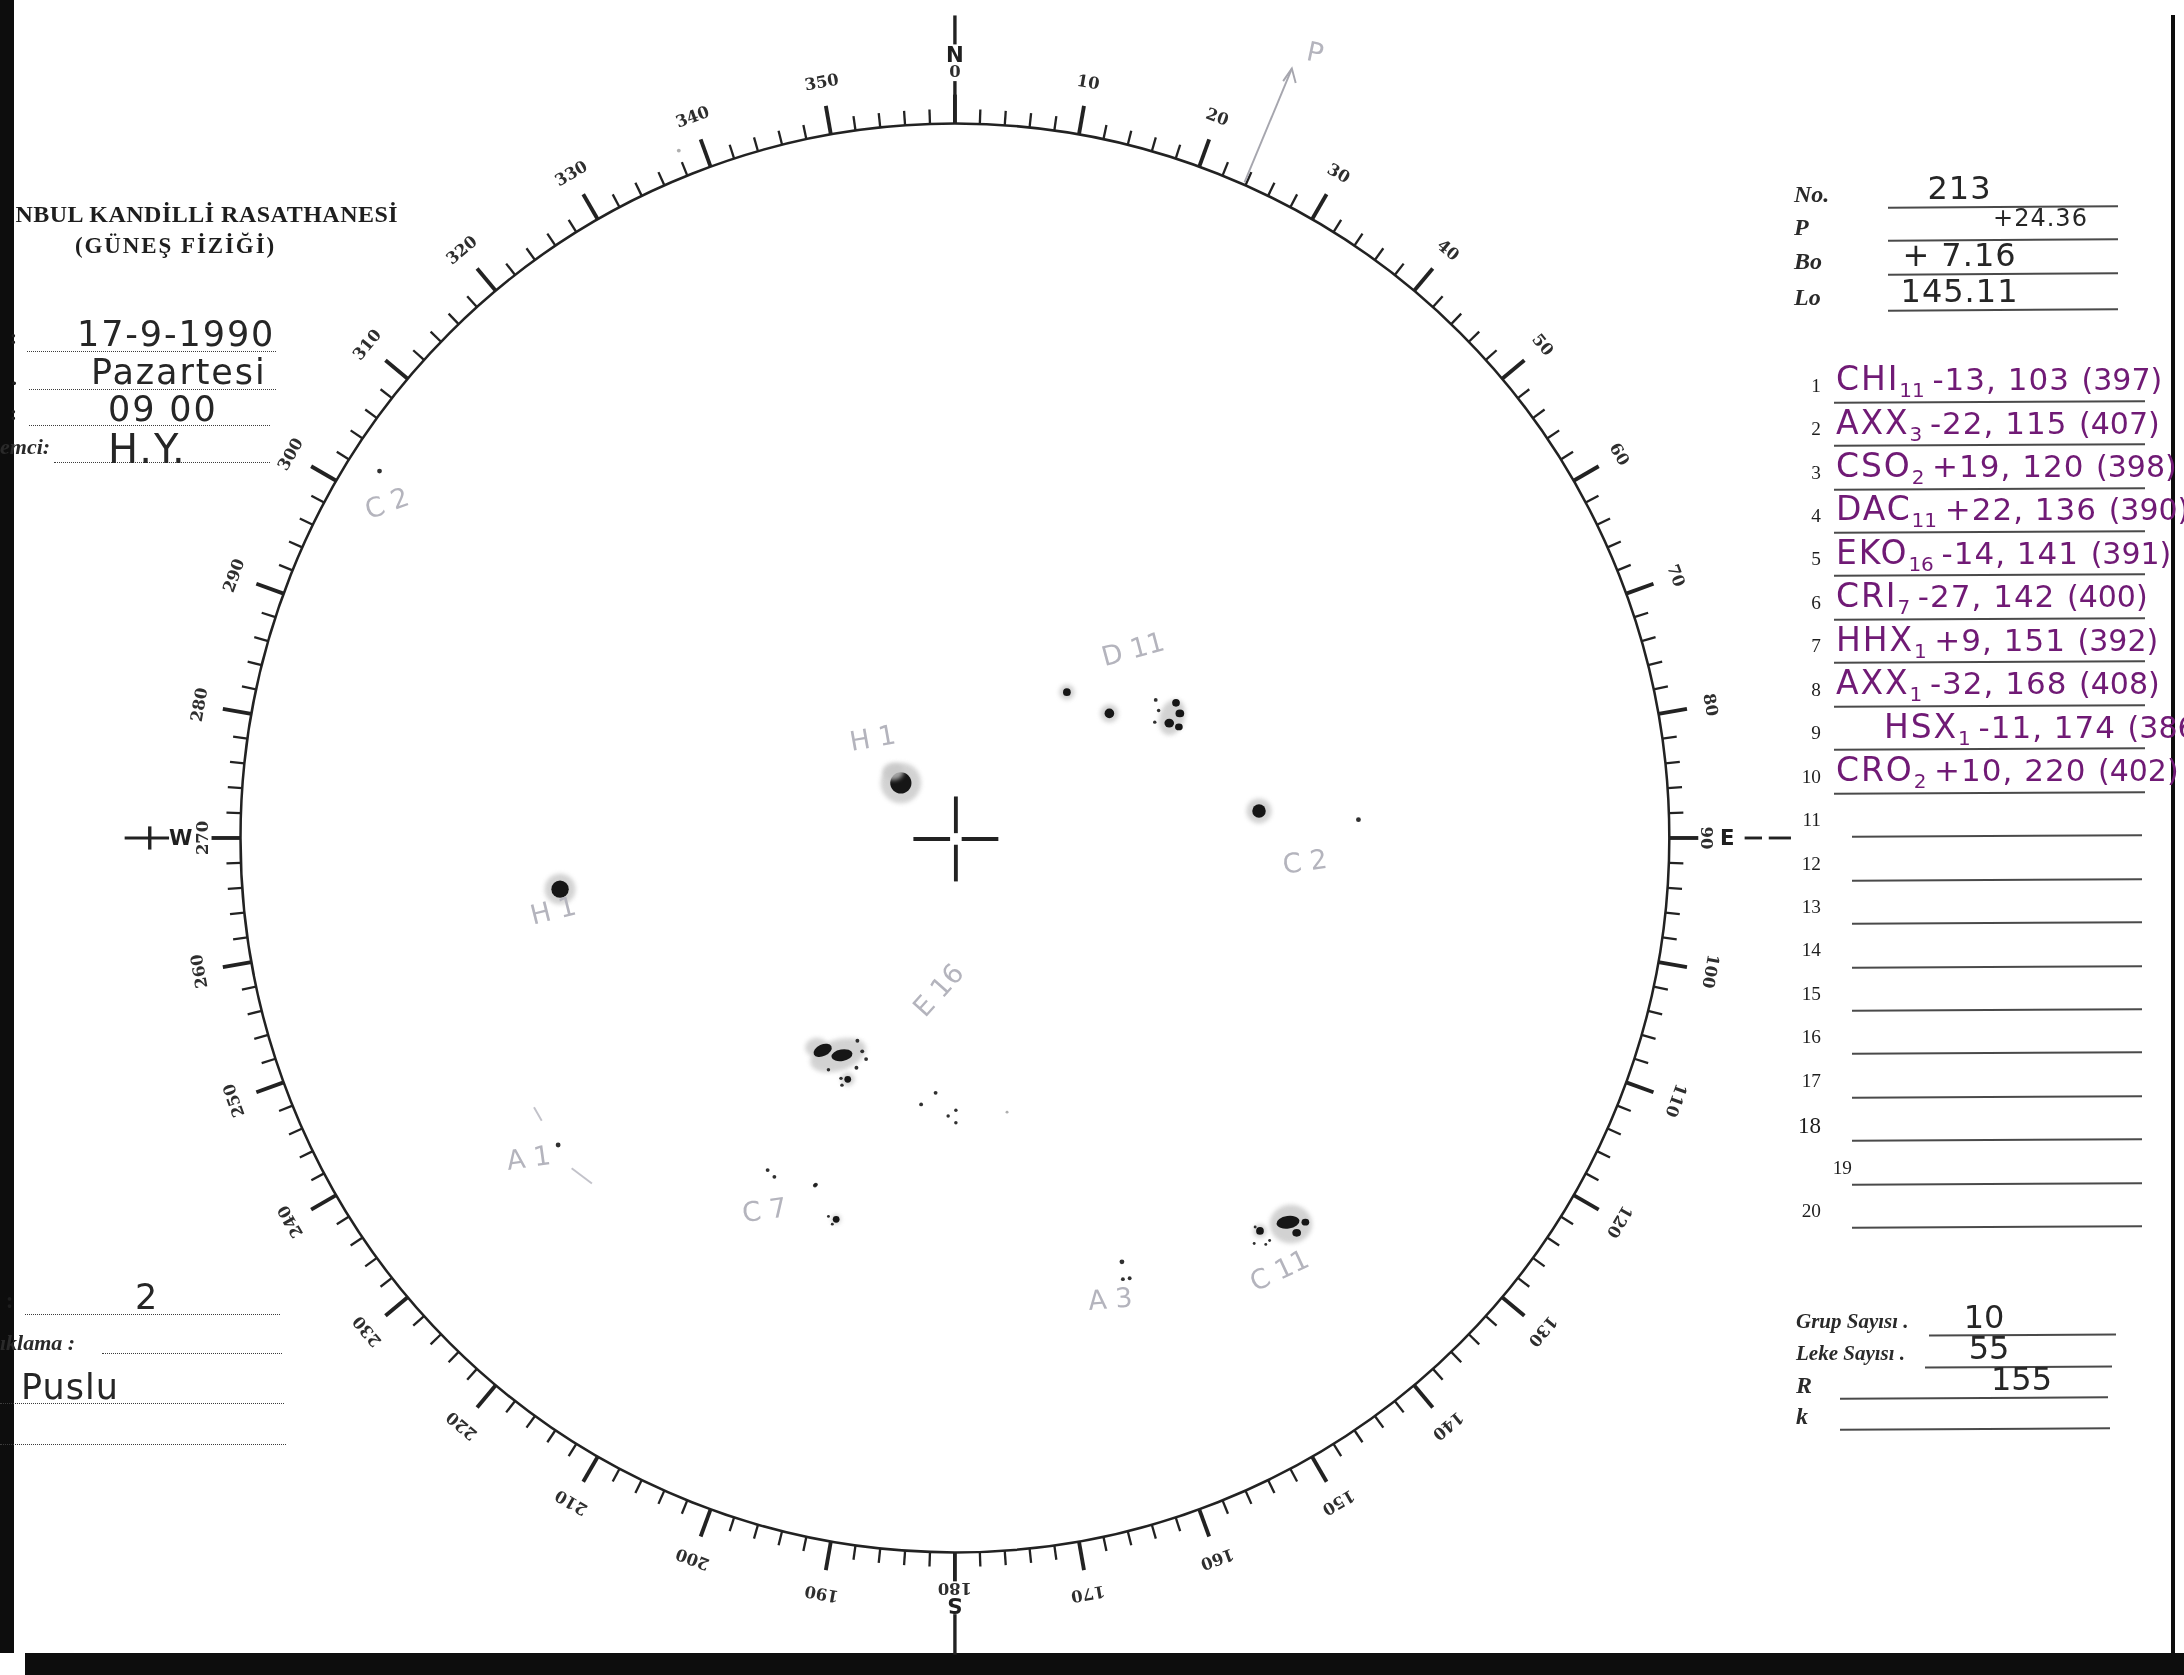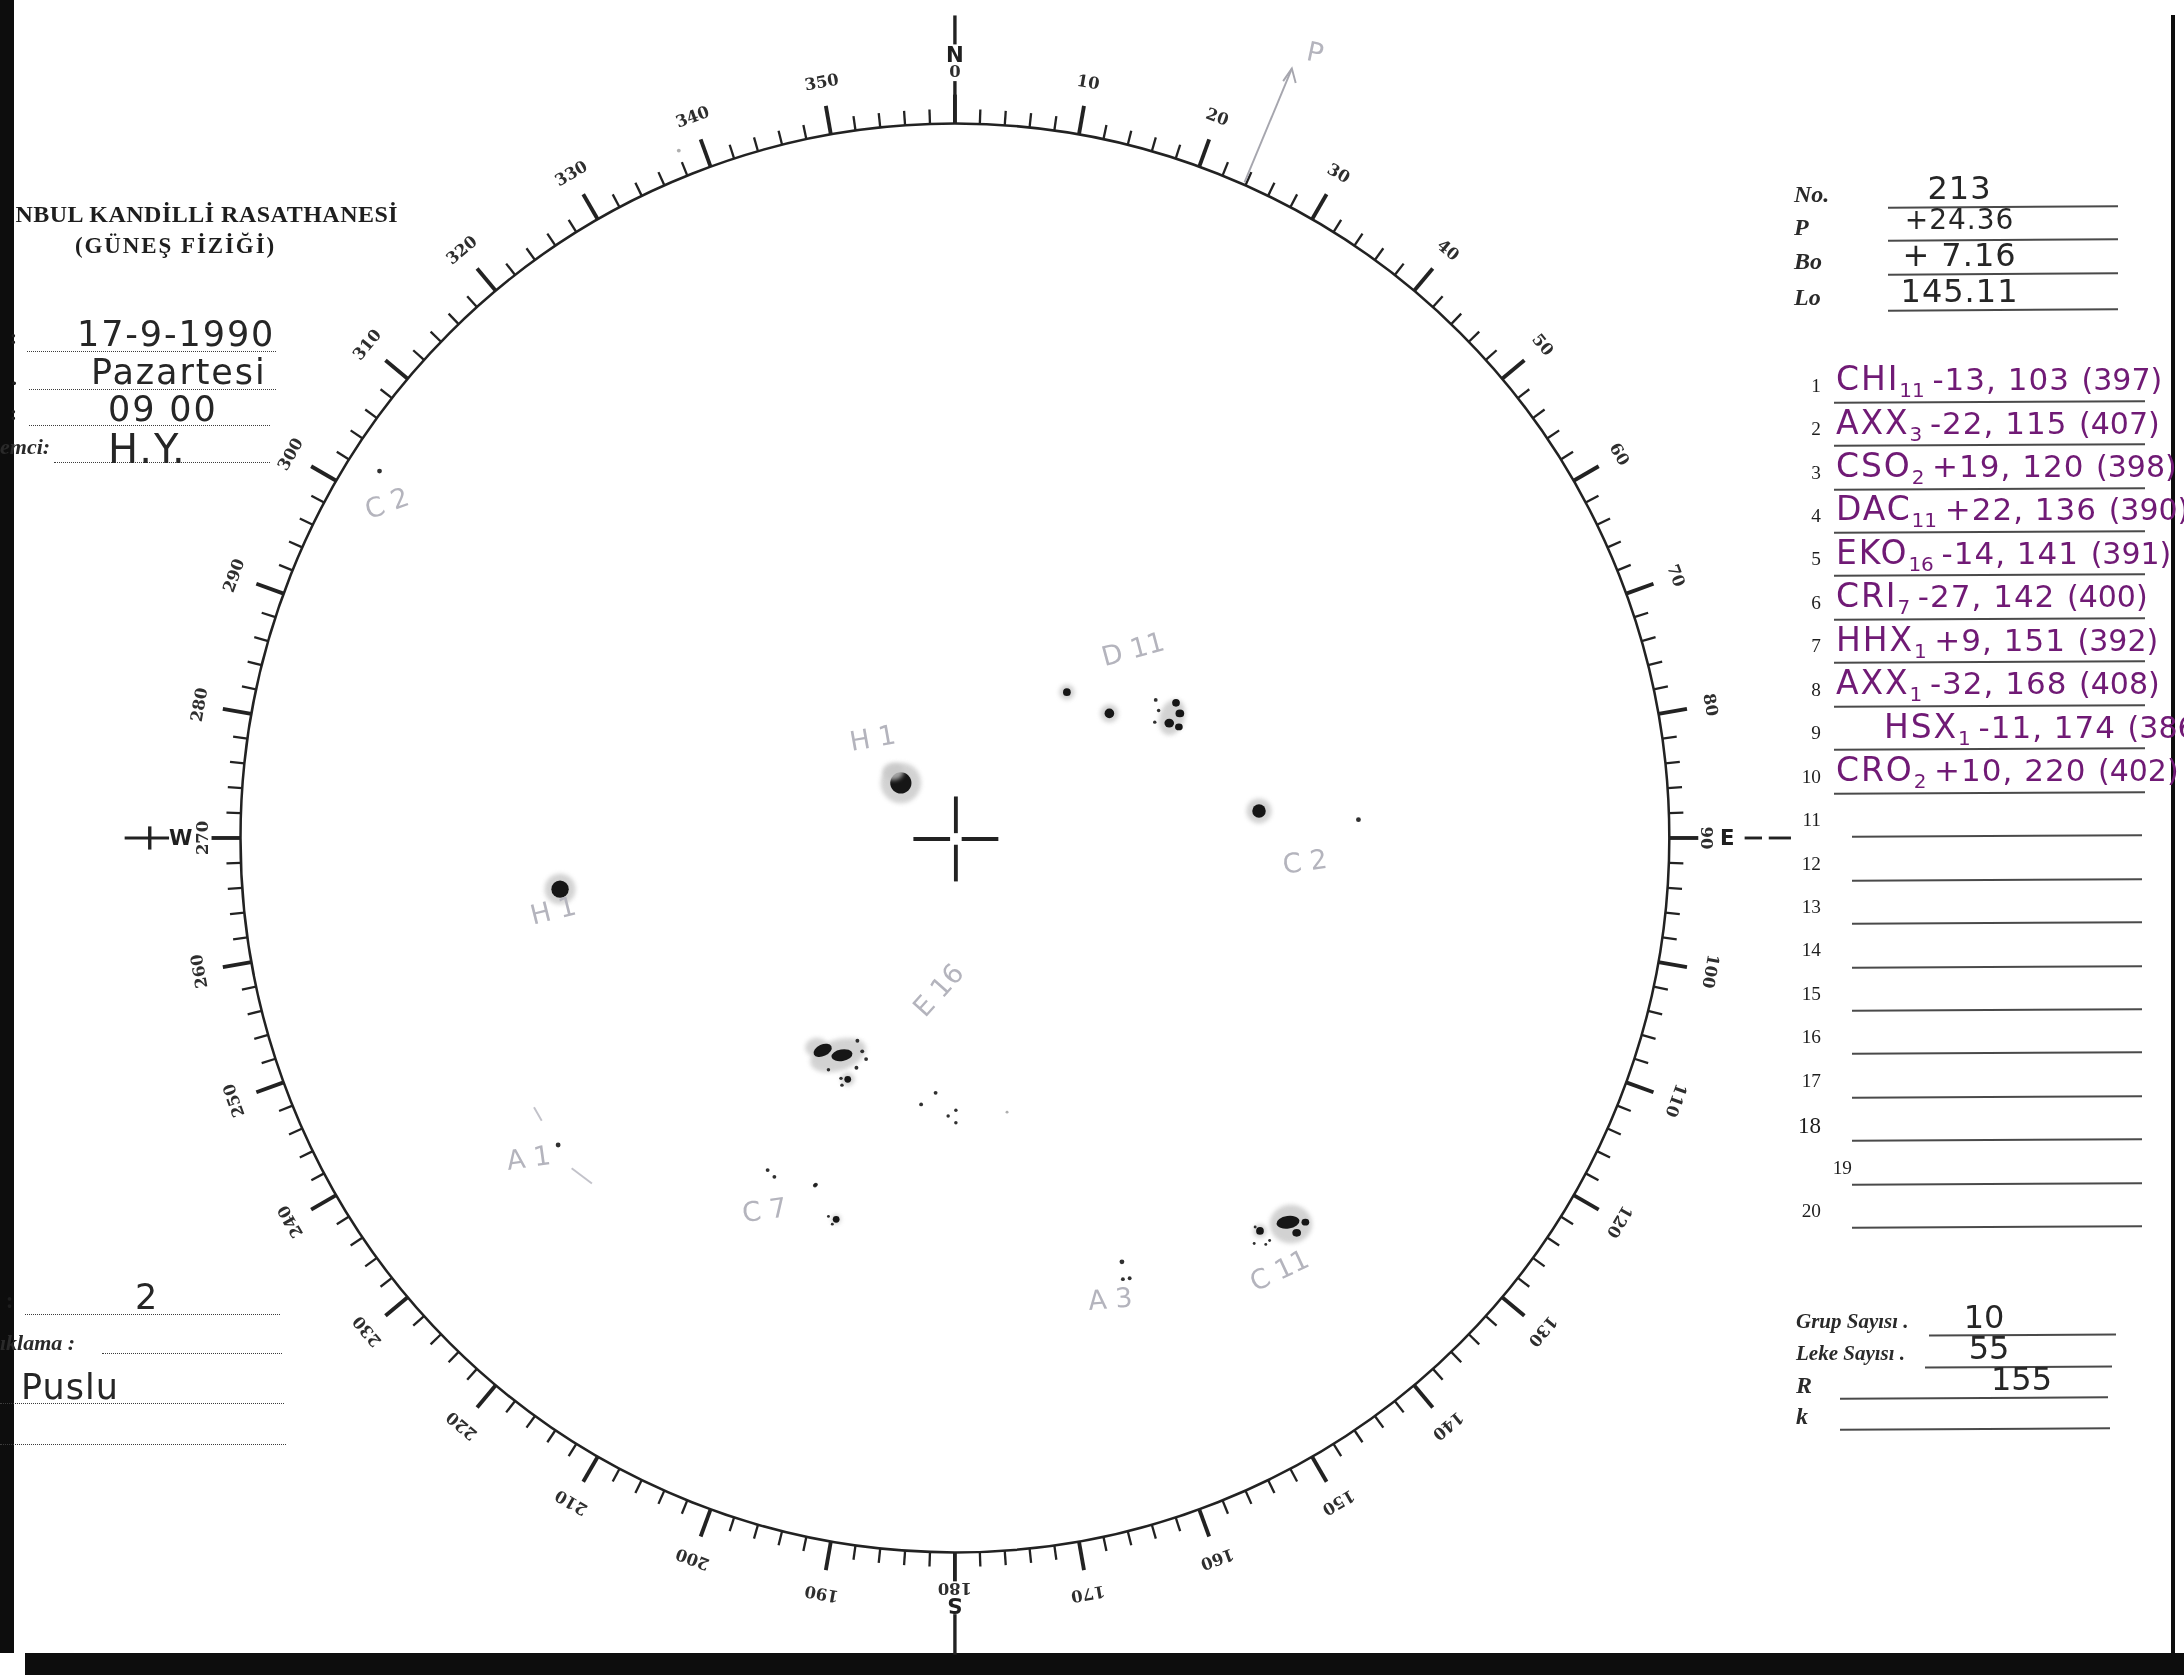--- a/index.html
+++ b/index.html
@@ -384,21 +384,21 @@
       <div class="abs italic-label" style="left: 0px; top: 434px; font-size: 22px;">emci:</div>
       <div class="abs dotted-line" style="left: 54px; top: 462px; width: 216px;"></div>
       <div class="abs hand" style="left: 108px; top: 429px; font-size: 40px; letter-spacing: 1.9px;">H.Y.</div>
     </div>
   <div id="ephemeris">
       <div class="abs italic-label" style="left: 1794px; top: 181px; font-size: 24px;">No.</div>
       <div class="abs solid-line" style="left: 1888px; top: 206px; width: 230px; transform: rotate(-0.4deg);"></div>
       <div class="abs hand" style="left: 1863px; top: 172px; width: 193px; text-align: center; font-size: 32px; letter-spacing: 1px;">213</div>
       <div class="abs italic-label" style="left: 1794px; top: 214px; font-size: 24px;">P</div>
       <div class="abs solid-line" style="left: 1888px; top: 239px; width: 230px; transform: rotate(-0.4deg);"></div>
-      <div class="abs hand" style="left: 1863px; top: 206px; width: 193px; text-align: center; font-size: 28px; letter-spacing: 1px;">+24.36</div>
+      <div class="abs hand" style="left: 1944px; top: 206px; width: 193px; text-align: center; font-size: 24px; letter-spacing: 1px;">+24.36</div>
       <div class="abs italic-label" style="left: 1794px; top: 248px; font-size: 24px;">Bo</div>
       <div class="abs solid-line" style="left: 1888px; top: 273px; width: 230px; transform: rotate(-0.4deg);"></div>
       <div class="abs hand" style="left: 1863px; top: 239px; width: 193px; text-align: center; font-size: 32px; letter-spacing: 1px;">+ 7.16</div>
       <div class="abs italic-label" style="left: 1794px; top: 284px; font-size: 24px;">Lo</div>
       <div class="abs solid-line" style="left: 1888px; top: 309px; width: 230px; transform: rotate(-0.4deg);"></div>
       <div class="abs hand" style="left: 1863px; top: 275px; width: 193px; text-align: center; font-size: 32px; letter-spacing: 1px;">145.11</div>
     </div>
   <div id="group-table">
       <div class="abs serif-label" style="left: 1782px; top: 375px; width: 39px; text-align: right; font-size: 19.3px; font-weight: 400;">1</div>
       <div class="abs solid-line" style="left: 1834px; top: 401px; width: 311px; transform: rotate(-0.25deg);"></div>

